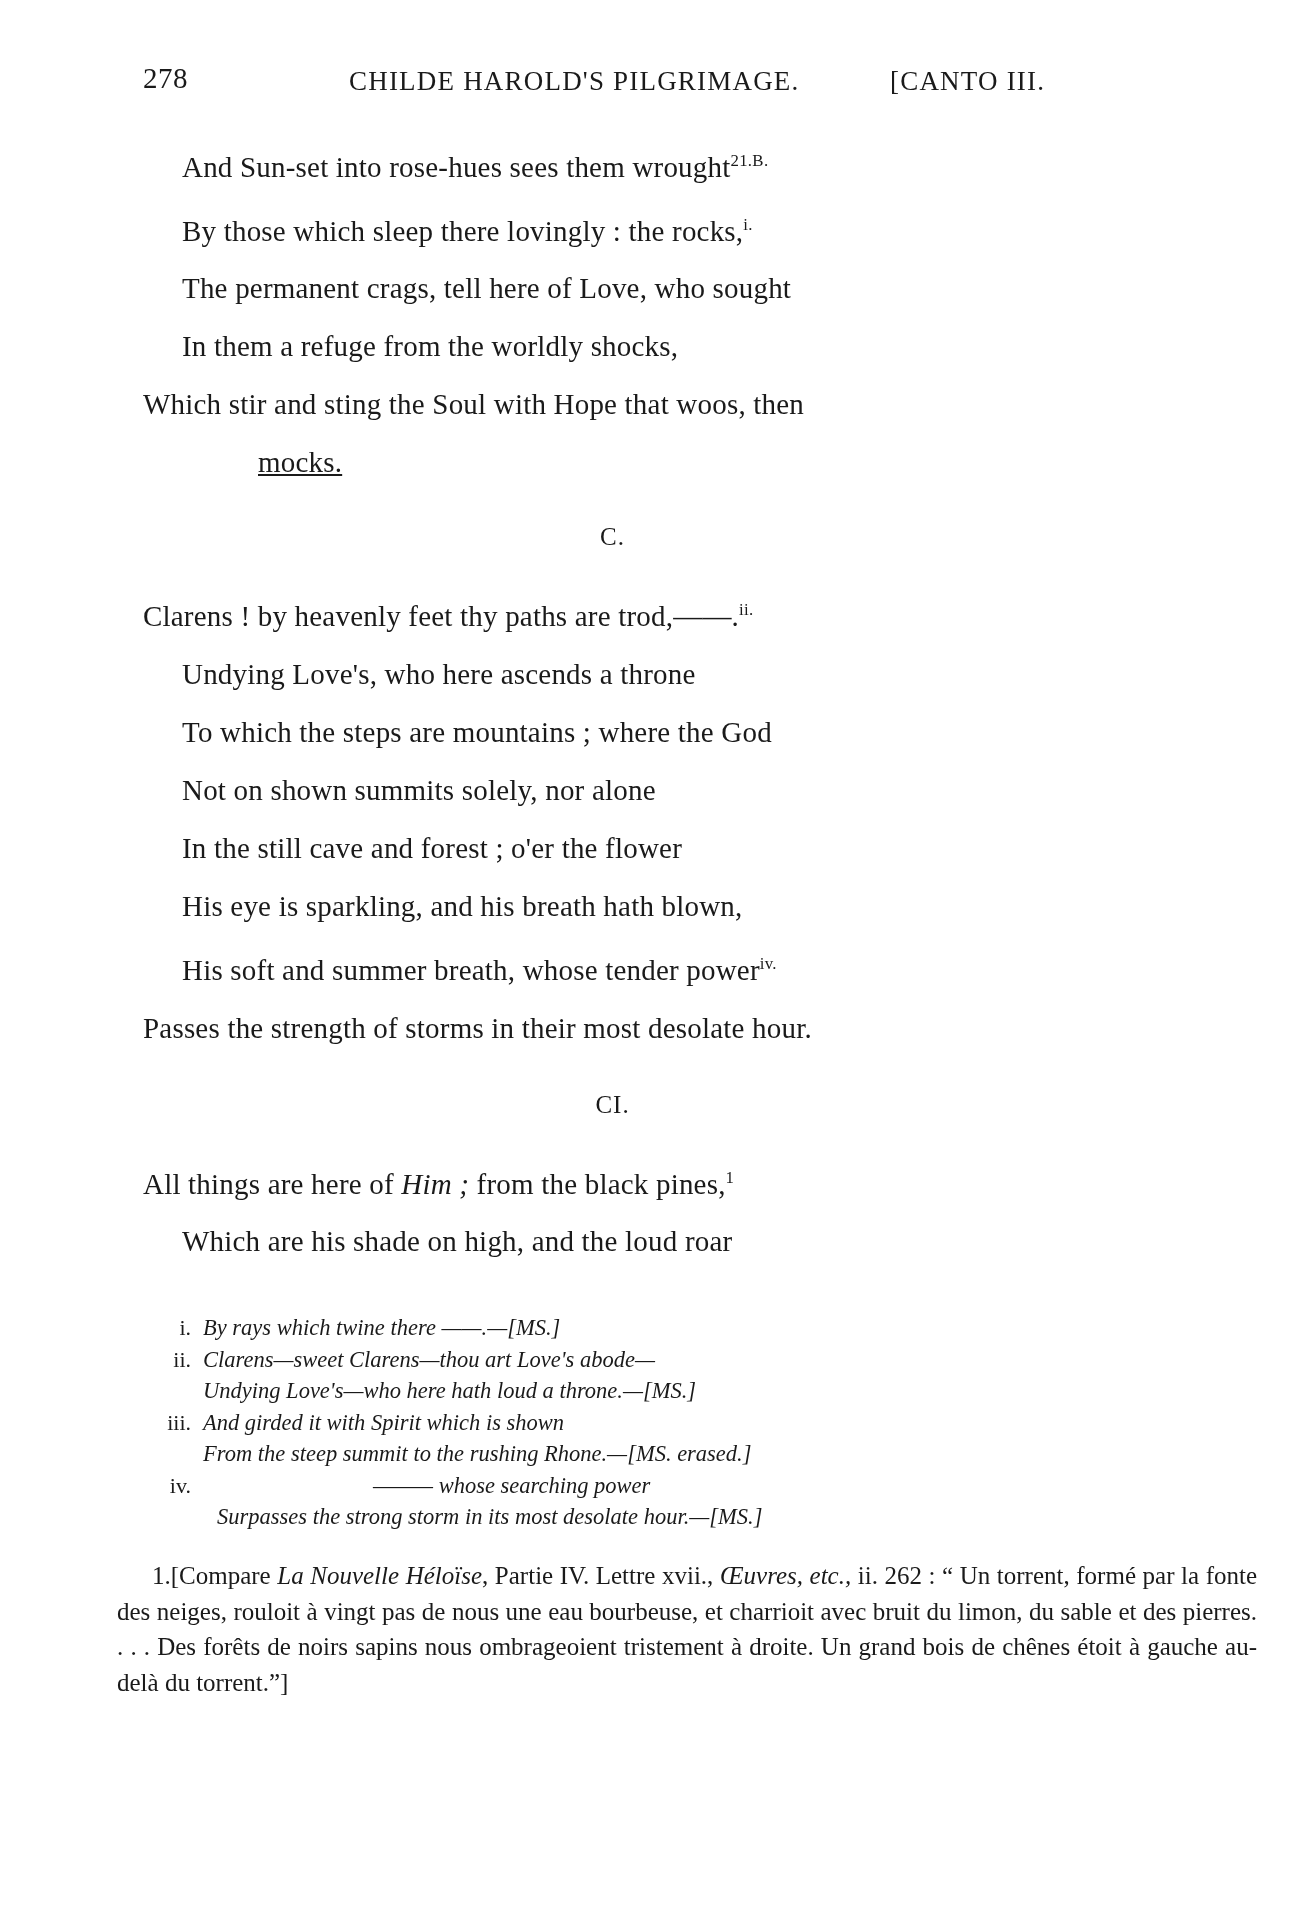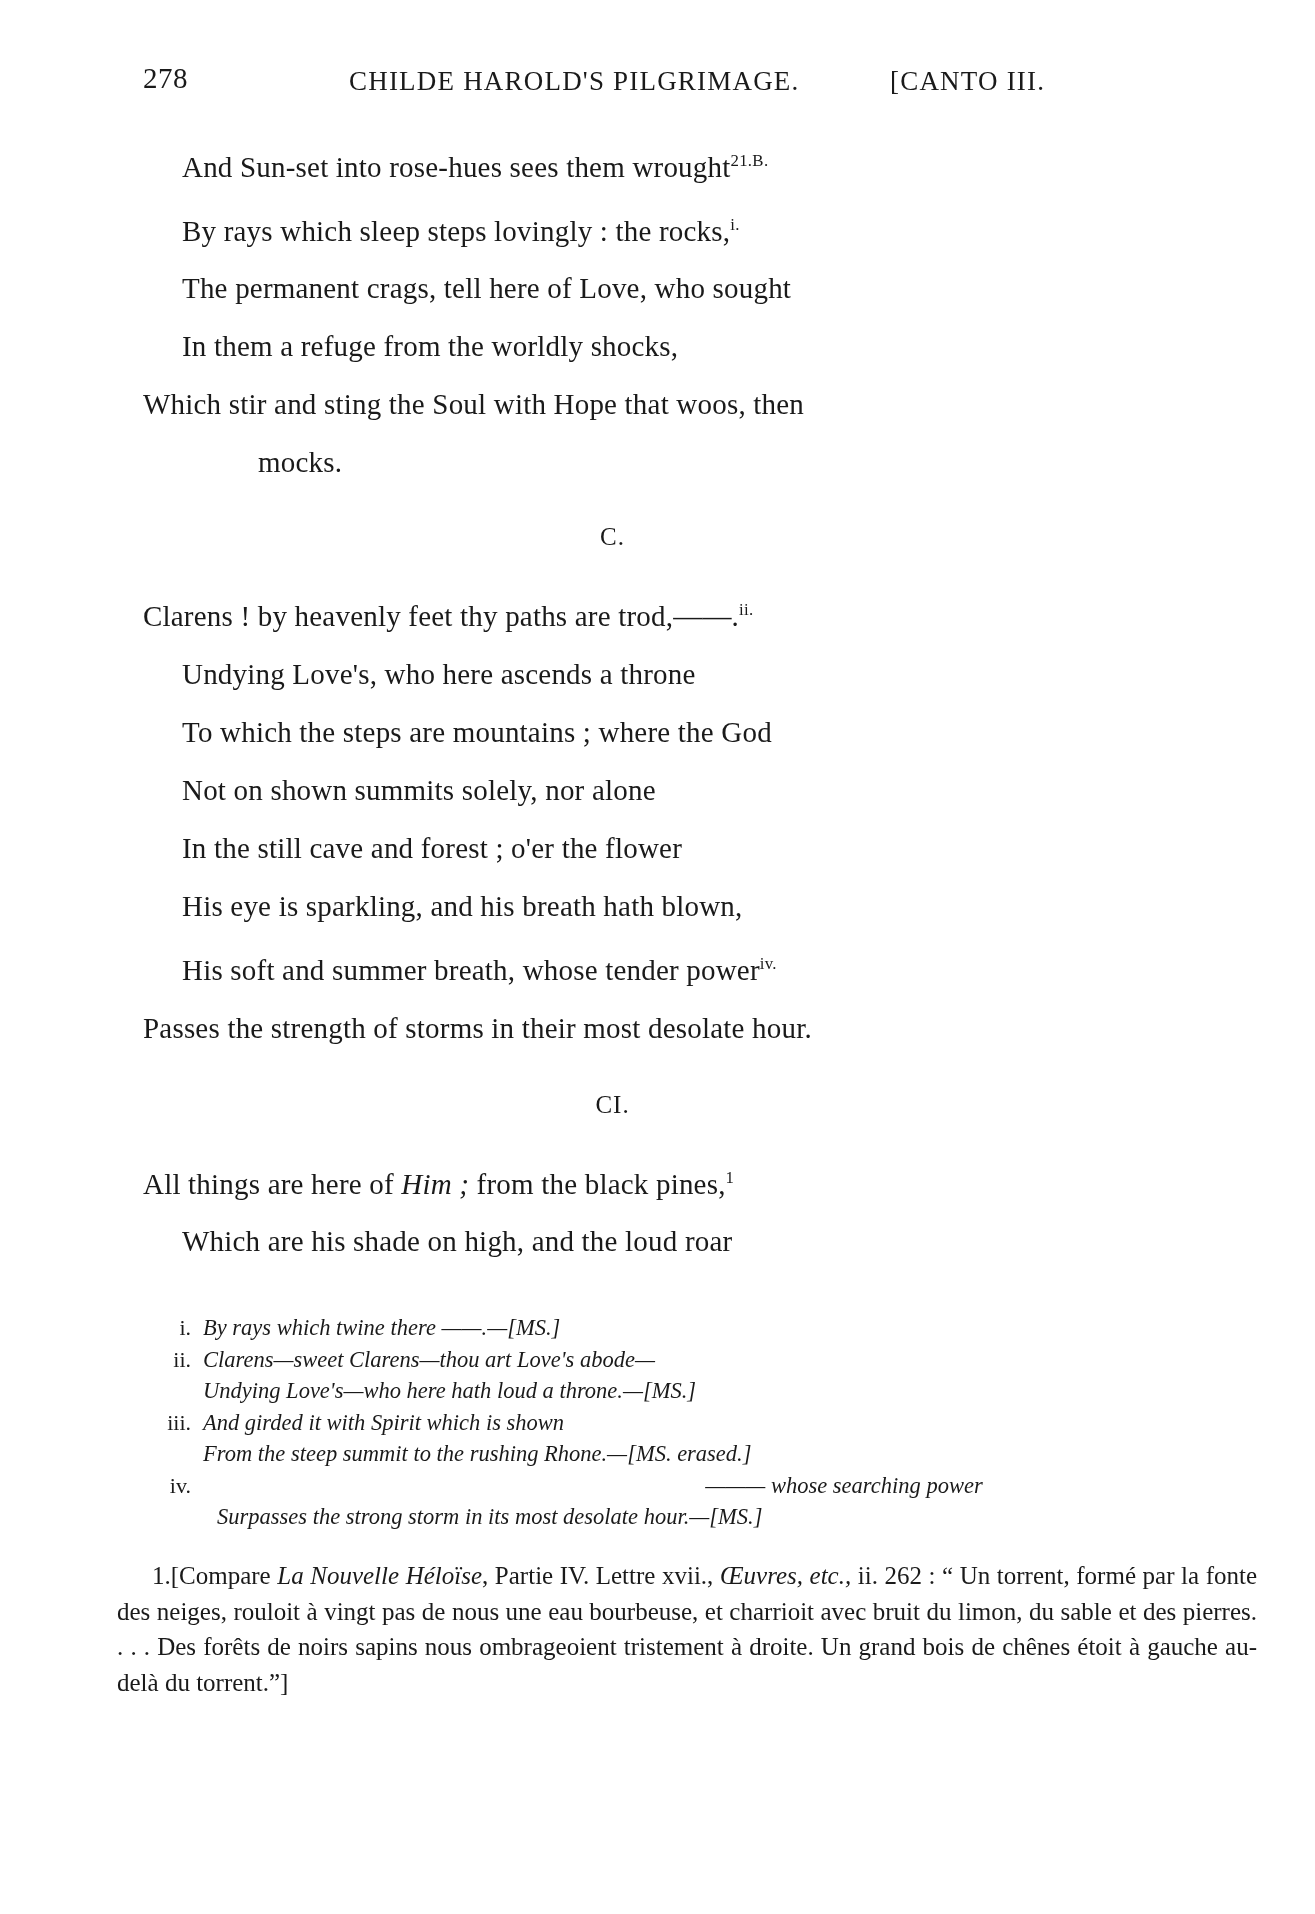--- a/index.html
+++ b/index.html
@@ -62,21 +62,21 @@
     width: 1315px;
   }
   .line {
     font-size: 29px;
     line-height: 58px;
     white-space: nowrap;
     letter-spacing: 0.2px;
   }
   .ind0  { margin-left: 143px; }
   .ind1  { margin-left: 182px; }
-  .ind2  { margin-left: 258px; }
+  .ind2  { margin-left: 258px; text-decoration: underline; }
   .sup {
     font-size: 0.58em;
     vertical-align: super;
     letter-spacing: 0.3px;
   }
   .stanza-num {
     text-align: center;
     font-size: 25px;
     font-variant: small-caps;
     letter-spacing: 1px;
@@ -133,21 +133,21 @@
 
   <div class="runhead">
     <span class="folio">278</span>
     <span class="title">CHILDE HAROLD'S PILGRIMAGE.</span>
     <span class="canto">[CANTO III.</span>
   </div>
 
   <div class="verse">
 
     <div class="line ind1"><span>And Sun-set into rose-hues sees them wrought</span><span class="sup">21.B.</span></div>
-    <div class="line ind1"><span>By rays which sleep steps lovingly : the rocks,</span><span class="sup">i.</span></div>
+    <div class="line ind1"><span>By those which sleep there lovingly : the rocks,</span><span class="sup">i.</span></div>
     <div class="line ind1"><span>The permanent crags, tell here of Love, who sought</span></div>
     <div class="line ind1"><span>In them a refuge from the worldly shocks,</span></div>
     <div class="line ind0"><span>Which stir and sting the Soul with  Hope that woos, then</span></div>
     <div class="line ind2"><span>mocks.</span></div>
 
     <div class="stanza-num">C.</div>
 
     <div class="line ind0"><span>Clarens ! by heavenly feet thy paths are trod,——.</span><span class="sup">ii.</span></div>
     <div class="line ind1"><span>Undying Love's, who here ascends a throne</span></div>
     <div class="line ind1"><span>To which the steps are mountains ; where the God</span></div>
@@ -185,21 +185,21 @@
         <span class="fn-mark">iii.</span>
         <span class="fn-body">
           <span style="display:block">And girded it with Spirit which is shown</span>
           <span style="display:block">From the steep summit to the rushing Rhone.—[MS. erased.]</span>
         </span>
       </div>
 
       <div class="fn-row">
         <span class="fn-mark">iv.</span>
         <span class="fn-body">
-          <span style="display:block; padding-left:170px;text-align:center;">——— whose searching power</span>
+          <span style="display:block; padding-left:170px;">——— whose searching power</span>
           <span style="display:block; padding-left:14px;">Surpasses the strong storm in its most desolate hour.—[MS.]</span>
         </span>
       </div>
 
     </div>
 
     <div class="fn-prose">
       <span class="firstline">1.</span><span>[Compare </span><span class="it">La Nouvelle Héloïse</span><span>, Partie  IV. Lettre  xvii.,</span> <span class="it">Œuvres, etc.,</span><span> ii. 262 : “ Un torrent, formé par la fonte des neiges, rouloit à vingt pas de nous une eau bourbeuse, et charrioit avec bruit du limon, du sable et des pierres. . . . Des forêts de noirs sapins nous ombrageoient tristement à droite.   Un grand bois de chênes étoit à gauche au-delà du torrent.”]</span>
     </div>
 

